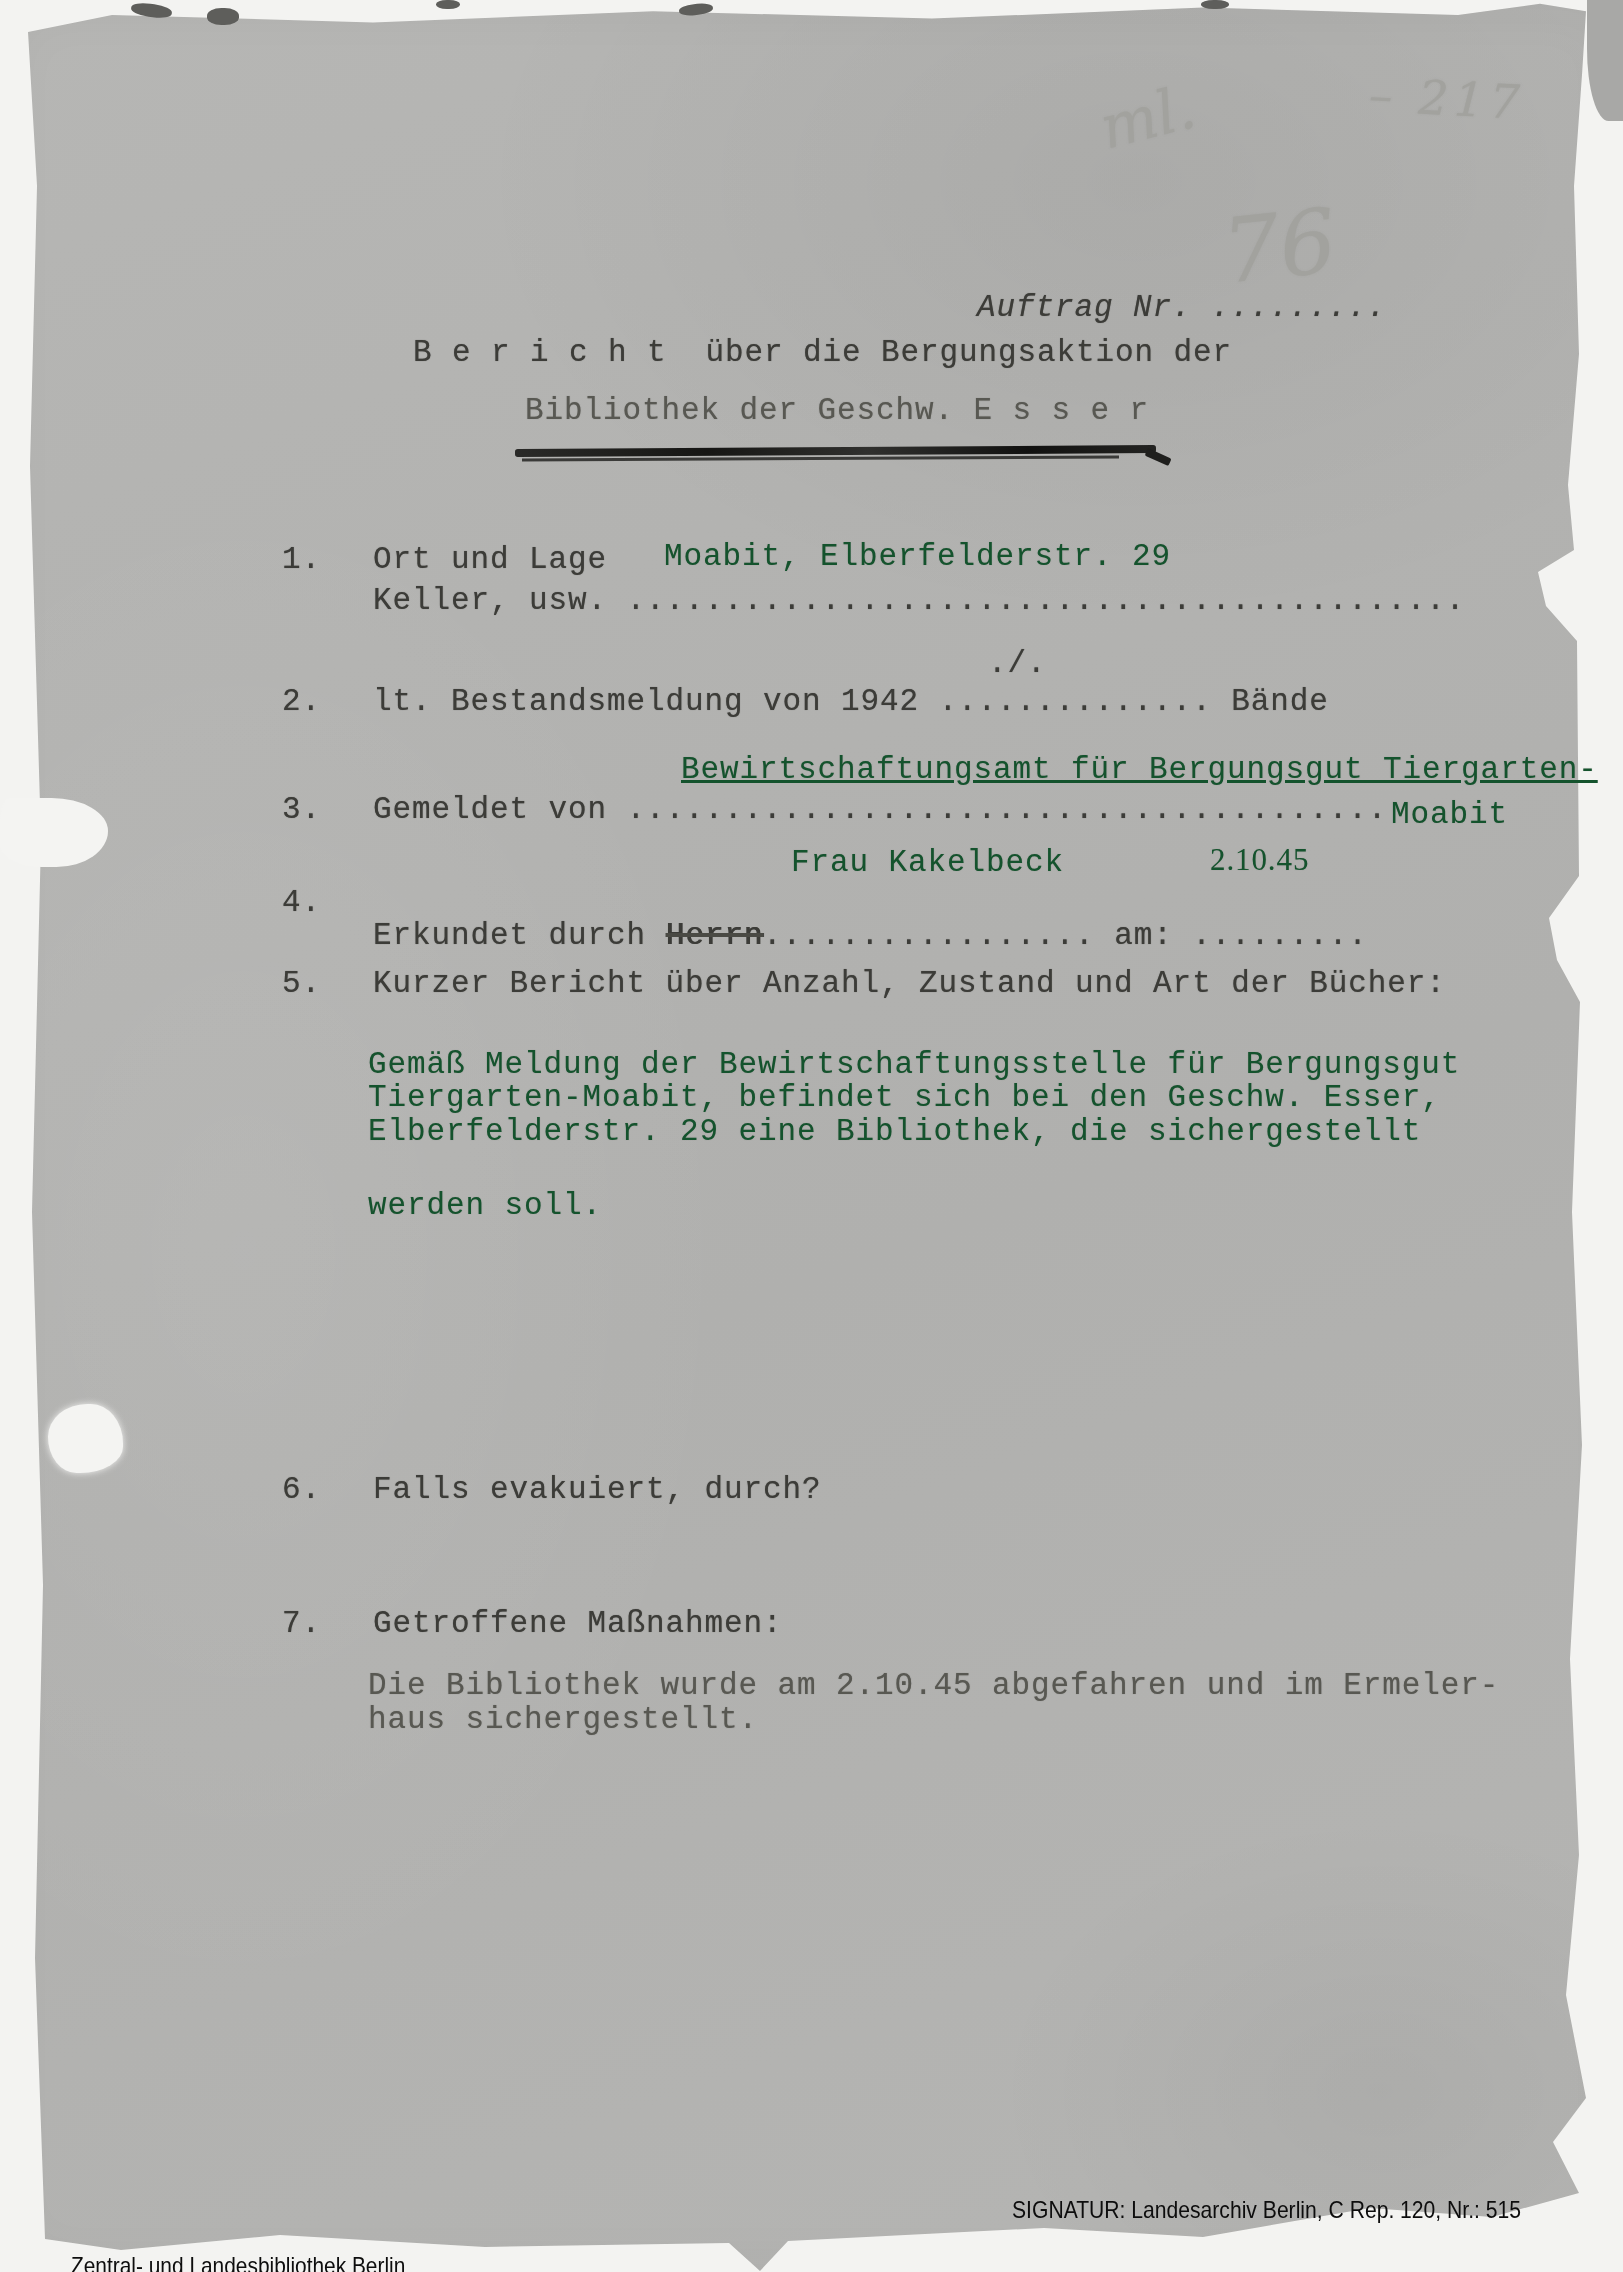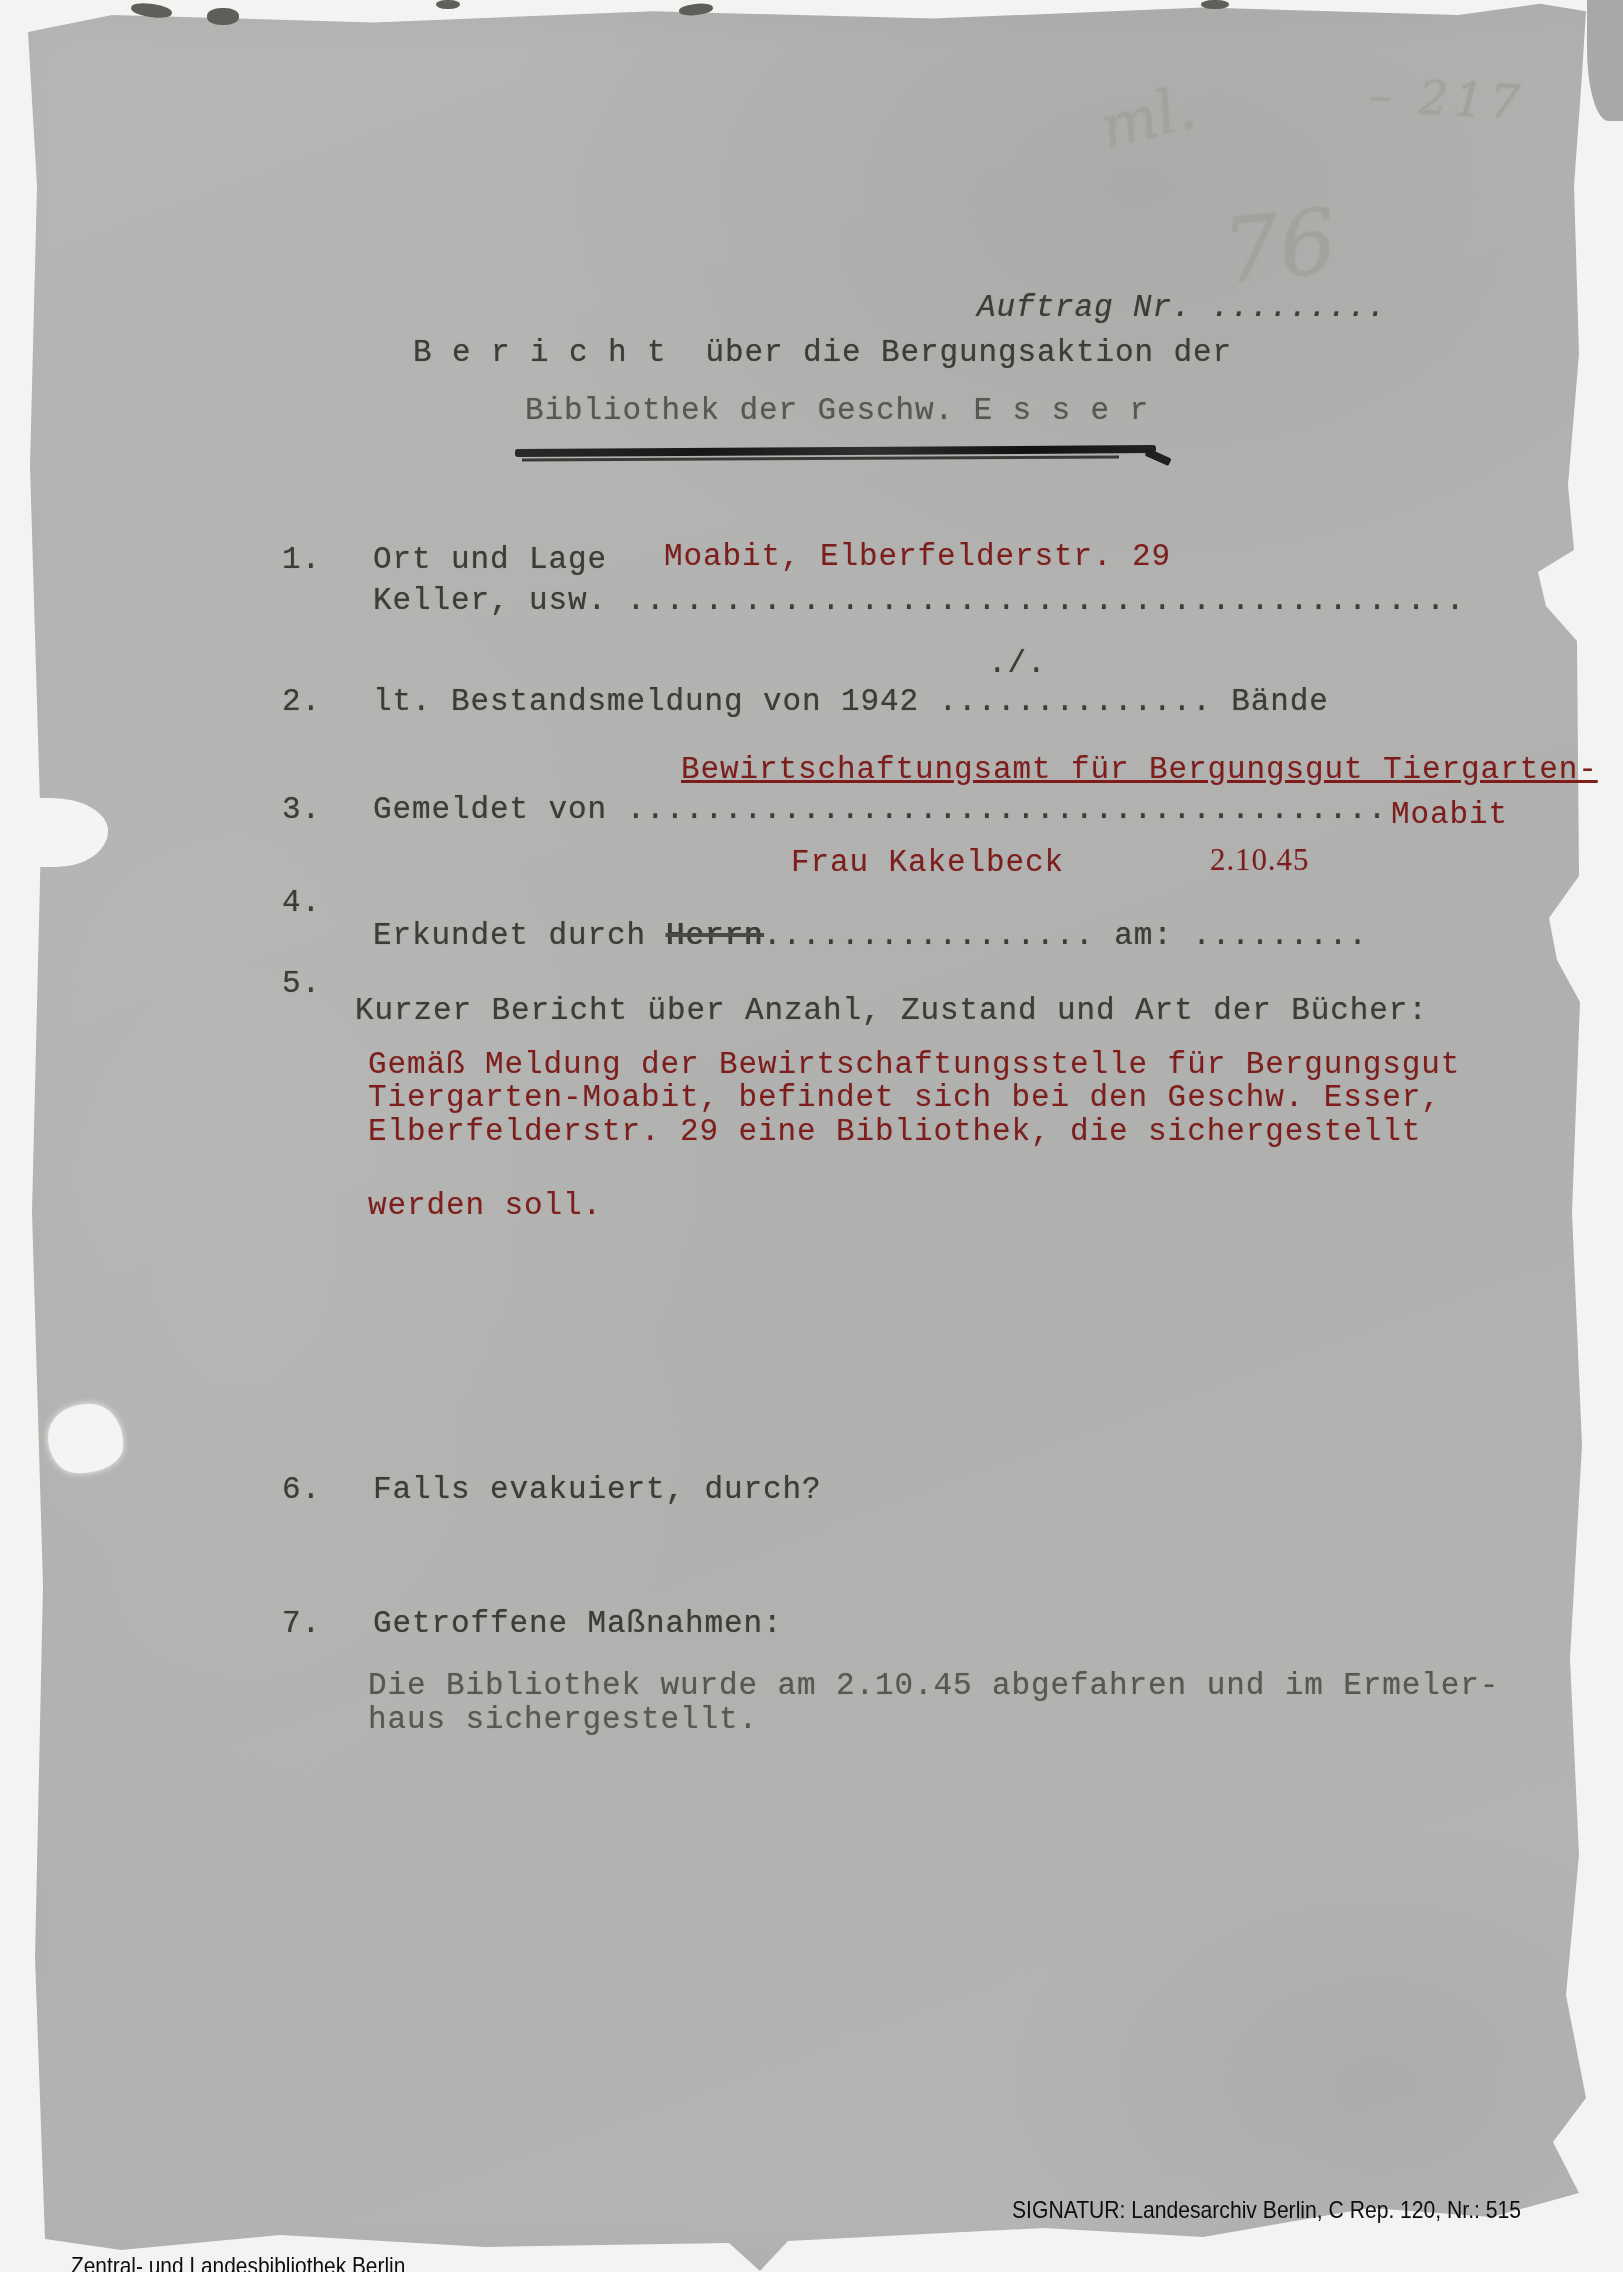--- a/index.html
+++ b/index.html
@@ -32,21 +32,21 @@
     );
     box-shadow: inset 0 0 65px rgba(0,0,0,0.05);
   }
   
   .tw, .twl, .twm {
     position:absolute;
     font-family:"Liberation Mono","DejaVu Sans Mono",monospace;
     font-size:31px; letter-spacing:0.9px; white-space:pre; line-height:34px;
   }
   .tw  { color:#3c3c38; text-shadow:0 0 0.9px rgba(50,50,46,0.6); }
-  .twl { color:#7f1d1d; text-shadow:0 0 0.9px rgba(110,110,104,0.5); }
+  .twl { color:#14532d; text-shadow:0 0 0.9px rgba(110,110,104,0.5); }
   .twm { color:#585852; text-shadow:0 0 0.9px rgba(80,80,74,0.5); }
   .struck {
     text-decoration:line-through;
     text-decoration-thickness:3.7px;
     text-decoration-color:#4a4a44;
     text-shadow:0.9px 0 0 currentColor;
   }
   
   .pencil {
     position:absolute;
@@ -116,21 +116,21 @@
   <div class="tw" style="left:282px;top:793px;">3.</div>
   <div class="tw" style="left:373px;top:793px;">Gemeldet von .......................................</div>
   <div class="twl" style="left:1391px;top:798px;">Moabit</div>
 
   <div class="twl" style="left:791px;top:846px;">Frau Kakelbeck</div>
   <div class="twl" style="left:1210px;top:843px;font-family:Liberation Serif, serif;">2.10.45</div>
   <div class="tw" style="left:282px;top:886px;">4.</div>
   <div class="tw" style="left:373px;top:886px;margin-top:33px;"><span>Erkundet durch </span><span class="struck">Herrn</span><span>.................</span><span> am: </span><span>.........</span></div>
 
   <div class="tw" style="left:282px;top:967px;">5.</div>
-  <div class="tw" style="left:355px;top:967px;margin-top:27px;">Kurzer Bericht über Anzahl, Zustand und Art der Bücher:</div>
+  <div class="tw" style="left:373px;top:967px;">Kurzer Bericht über Anzahl, Zustand und Art der Bücher:</div>
   <div class="twl" style="left:368px;top:1081px;">Tiergarten-Moabit, befindet sich bei den Geschw. Esser,</div>
   <div class="twl" style="left:368px;top:1048px;">Gemäß Meldung der Bewirtschaftungsstelle für Bergungsgut</div>
   <div class="twl" style="left:368px;top:1115px;">Elberfelderstr. 29 eine Bibliothek, die sichergestellt</div>
   <div class="twl" style="left:368px;top:1149px;margin-top:40px;">werden soll.</div>
 
   <div class="tw" style="left:282px;top:1473px;">6.</div>
   <div class="tw" style="left:373px;top:1473px;">Falls evakuiert, durch?</div>
 
   <div class="tw" style="left:282px;top:1607px;">7.</div>
   <div class="tw" style="left:373px;top:1607px;">Getroffene Maßnahmen:</div>

